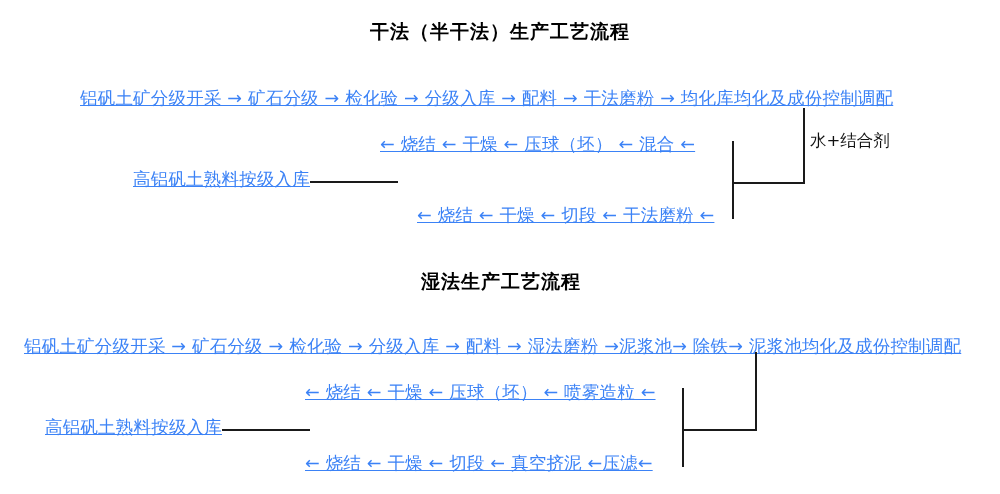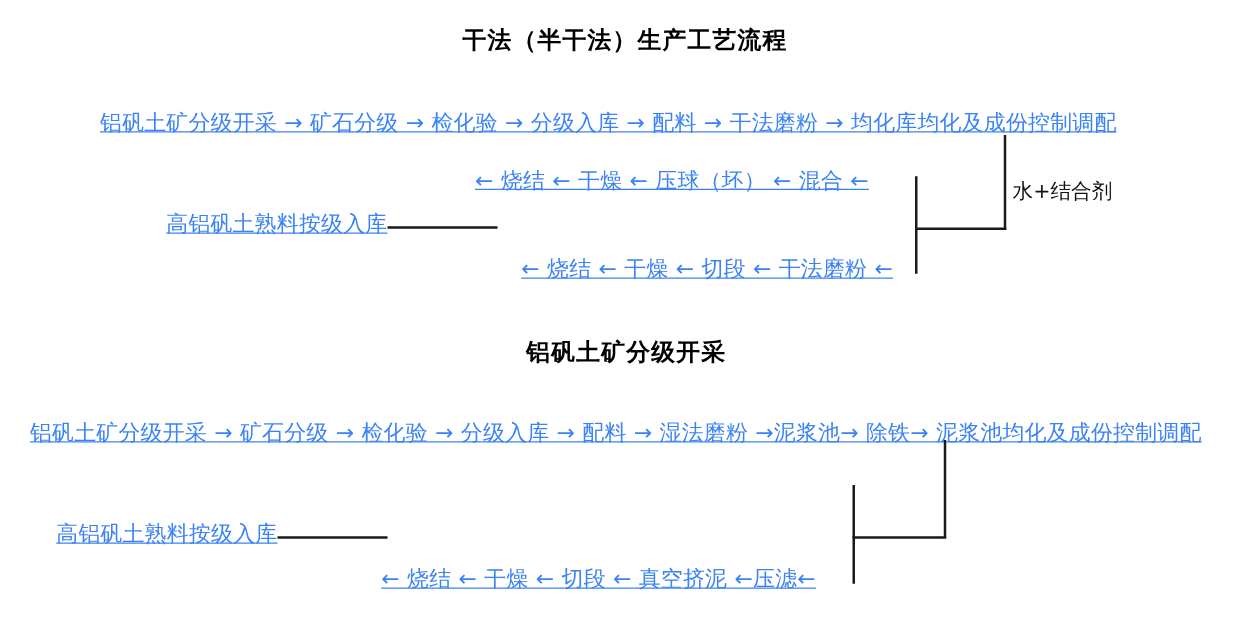--- a/index.html
+++ b/index.html
@@ -67,30 +67,31 @@
 
   <div class="row" style="left:80px; top:86px;">铝矾土矿分级开采 → 矿石分级 → 检化验 → 分级入库 → 配料 → 干法磨粉 → 均化库均化及成份控制调配</div>
 
   <div class="row" style="left:380px; top:132px;">← 烧结 ← 干燥 ← 压球（坯） ← 混合 ←</div>
 
   <div class="row" style="left:133px; top:167px;">高铝矾土熟料按级入库</div>
   <div class="leadline" style="left:310px; top:181px; width:88px;"></div>
 
   <div class="row" style="left:417px; top:203px;">← 烧结 ← 干燥 ← 切段 ← 干法磨粉 ←</div>
 
-  <div class="note" style="left:810px; top:142px;">水+结合剂</div>
+  <div class="note" style="left:810px; top:130px;">水+结合剂</div>
 
   <div class="vline" style="left:803px; top:108px; height:76px;"></div>
   <div class="hline" style="left:732px; top:182px; width:73px;"></div>
   <div class="vline" style="left:732px; top:141px; height:78px;"></div>
 
-  <div class="title" style="left:421px; top:269px;">铝矾土矿分级开采</div>
+  <div class="title" style="left:421px; top:269px;">湿法生产工艺流程</div>
 
   <div class="row" style="left:24px; top:334px;">铝矾土矿分级开采 → 矿石分级 → 检化验 → 分级入库 → 配料 → 湿法磨粉 →泥浆池→ 除铁→ 泥浆池均化及成份控制调配</div>
 
+  <div class="row" style="left:305px; top:380px;">← 烧结 ← 干燥 ← 压球（坯） ← 喷雾造粒 ←</div>
 
   <div class="row" style="left:45px; top:415px;">高铝矾土熟料按级入库</div>
   <div class="leadline" style="left:222px; top:429px; width:88px;"></div>
 
   <div class="row" style="left:305px; top:451px;text-align:center;">← 烧结 ← 干燥 ← 切段 ← 真空挤泥 ←压滤←</div>
 
   <div class="vline" style="left:755px; top:352px; height:78px;"></div>
   <div class="hline" style="left:682px; top:429px; width:75px;"></div>
   <div class="vline" style="left:682px; top:388px; height:79px;"></div>
 

